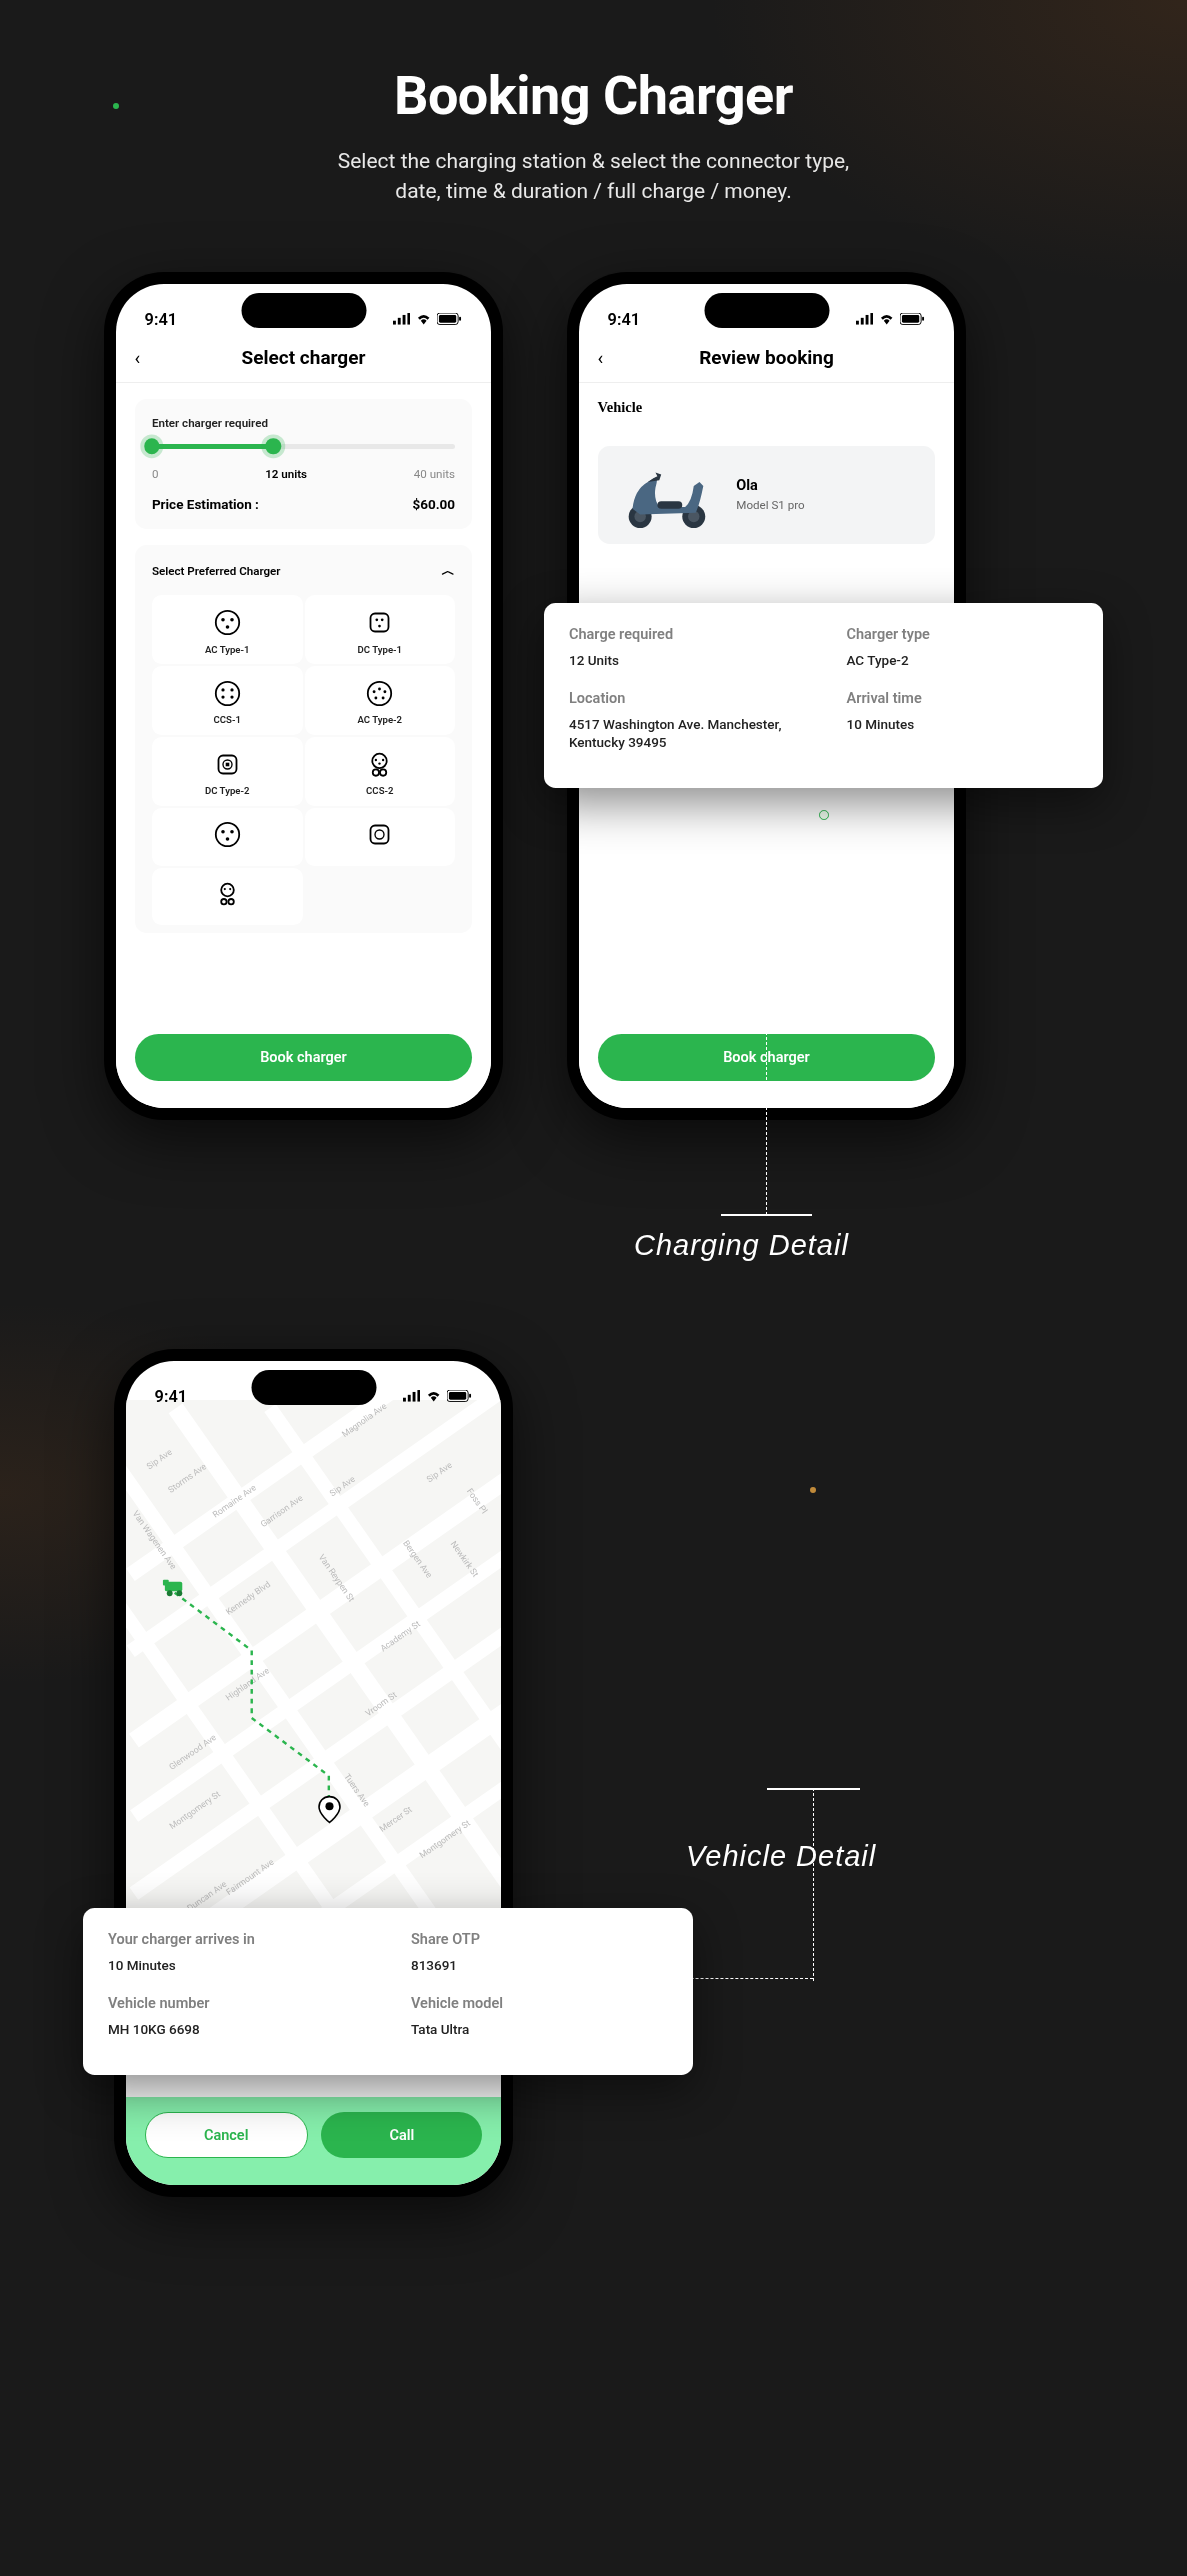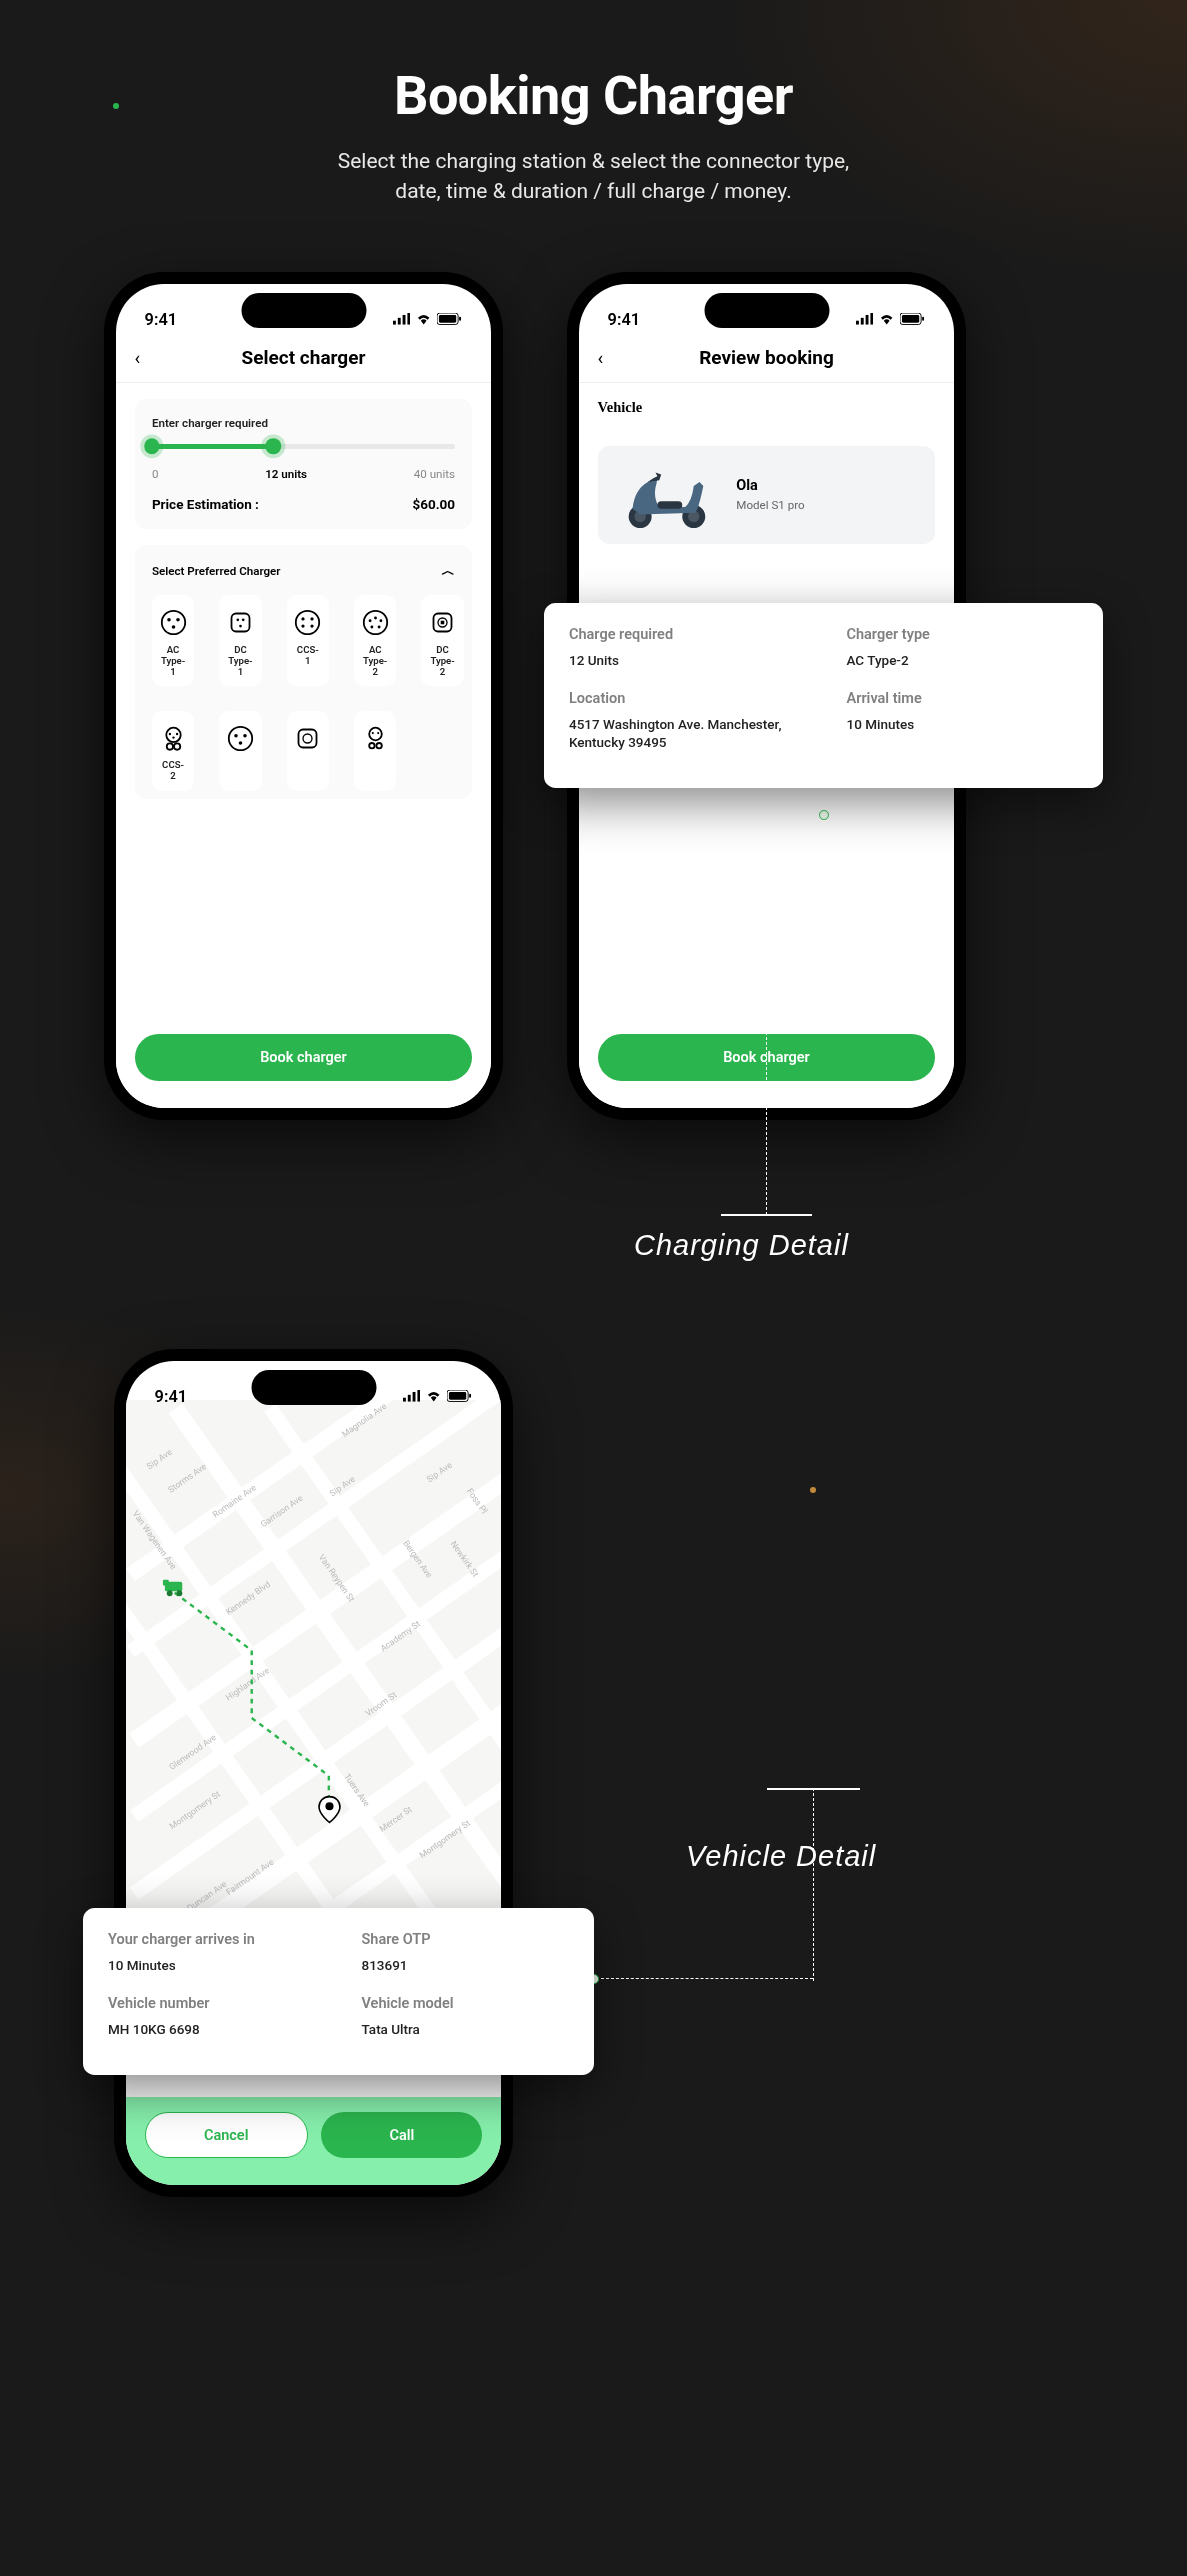--- a/index.html
+++ b/index.html
@@ -24,21 +24,21 @@
 .slider-wrap { position:relative; height:5.8px; background:#e8e8e8; border-radius:2.9px; margin-bottom:17.3px; }
 .slider-fill { position:absolute; left:0; top:0; height:100%; width:40%; background:#2bb54e; border-radius:2.9px; }
 .slider-thumb { position:absolute; top:50%; transform:translate(-50%,-50%); width:15.4px; height:15.4px; background:#2bb54e; border-radius:50%; box-shadow:0 0 0 3.9px rgba(43,181,78,0.25); }
 .slider-labels { display:flex; justify-content:space-between; font-size:11.6px; color:#888; }
 .slider-labels .mid { color:#000; font-weight:600; }
 .price-row { display:flex; justify-content:space-between; margin-top:15.4px; font-size:13.5px; font-weight:700; }
 .loc-input { display:flex; align-items:center; background:#fff; border:1px solid #eee; border-radius:9.6px; padding:11.6px 13.5px; font-size:11.6px; font-weight:600; }
 .loc-input span { flex:1; }
 .target-icon { width:19px; height:19px; }
 .collapse-head { display:flex; justify-content:space-between; align-items:center; font-size:11.6px; font-weight:600; margin-bottom:15.4px; }
-.charger-grid { display:grid; grid-template-columns:repeat(5,1fr); gap:25px; }
+.charger-grid { display:grid; grid-template-columns:repeat(2,1fr); gap:2px; }
 .charger-cell { background:#fff; border-radius:9.6px; padding:13.5px 7.7px 9.6px; text-align:center; }
 .charger-icon { width:27px; height:27px; margin:0 auto 7.7px; display:block; }
 .charger-cell .nm { font-size:9.6px; font-weight:600; color:#222; }
 .bottom-bar { position:absolute; bottom:0; left:0; right:0; background:#fff; padding:17.3px 19px 27px; }
 .primary-btn { width:100%; background:#2bb54e; color:#fff; border:none; border-radius:27px; padding:15.4px; font-size:14.5px; font-weight:600; cursor:pointer; }
 .veh-card { background:#f3f4f5; border-radius:11.6px; padding:15.4px; display:flex; gap:17.3px; align-items:center; }
 .scooter-img { width:106px; height:67px; }
 .veh-meta .brand { font-size:14.5px; font-weight:700; }
 .veh-meta .model { font-size:11.6px; color:#666; margin-top:3.9px; }
 .sec-title { font-size:14.5px; font-weight:700; margin-bottom:30px;font-family:Liberation Serif, serif; }
@@ -380,21 +380,21 @@
           </svg>
       </div>
     </div>
     <div class="bottom-actions">
       <button class="ghost-btn">Cancel</button>
       <button class="solid-btn">Call</button>
     </div>
   </div>
 </div>
 
-<div class="popover popover-2col" style="top:1908px;left:83px;width:511px">
+<div class="popover popover-2col" style="top:1908px;left:83px;width:610px">
   <div class="pop-label">Your charger arrives in</div>
   <div class="pop-label">Share OTP</div>
   <div class="pop-val">10 Minutes</div>
   <div class="pop-val">813691</div>
   <div class="pop-label">Vehicle number</div>
   <div class="pop-label">Vehicle model</div>
   <div class="pop-val">MH 10KG 6698</div>
   <div class="pop-val">Tata Ultra</div>
 </div>
 <div class="small-node" style="top:1974px;left:589px"></div>

